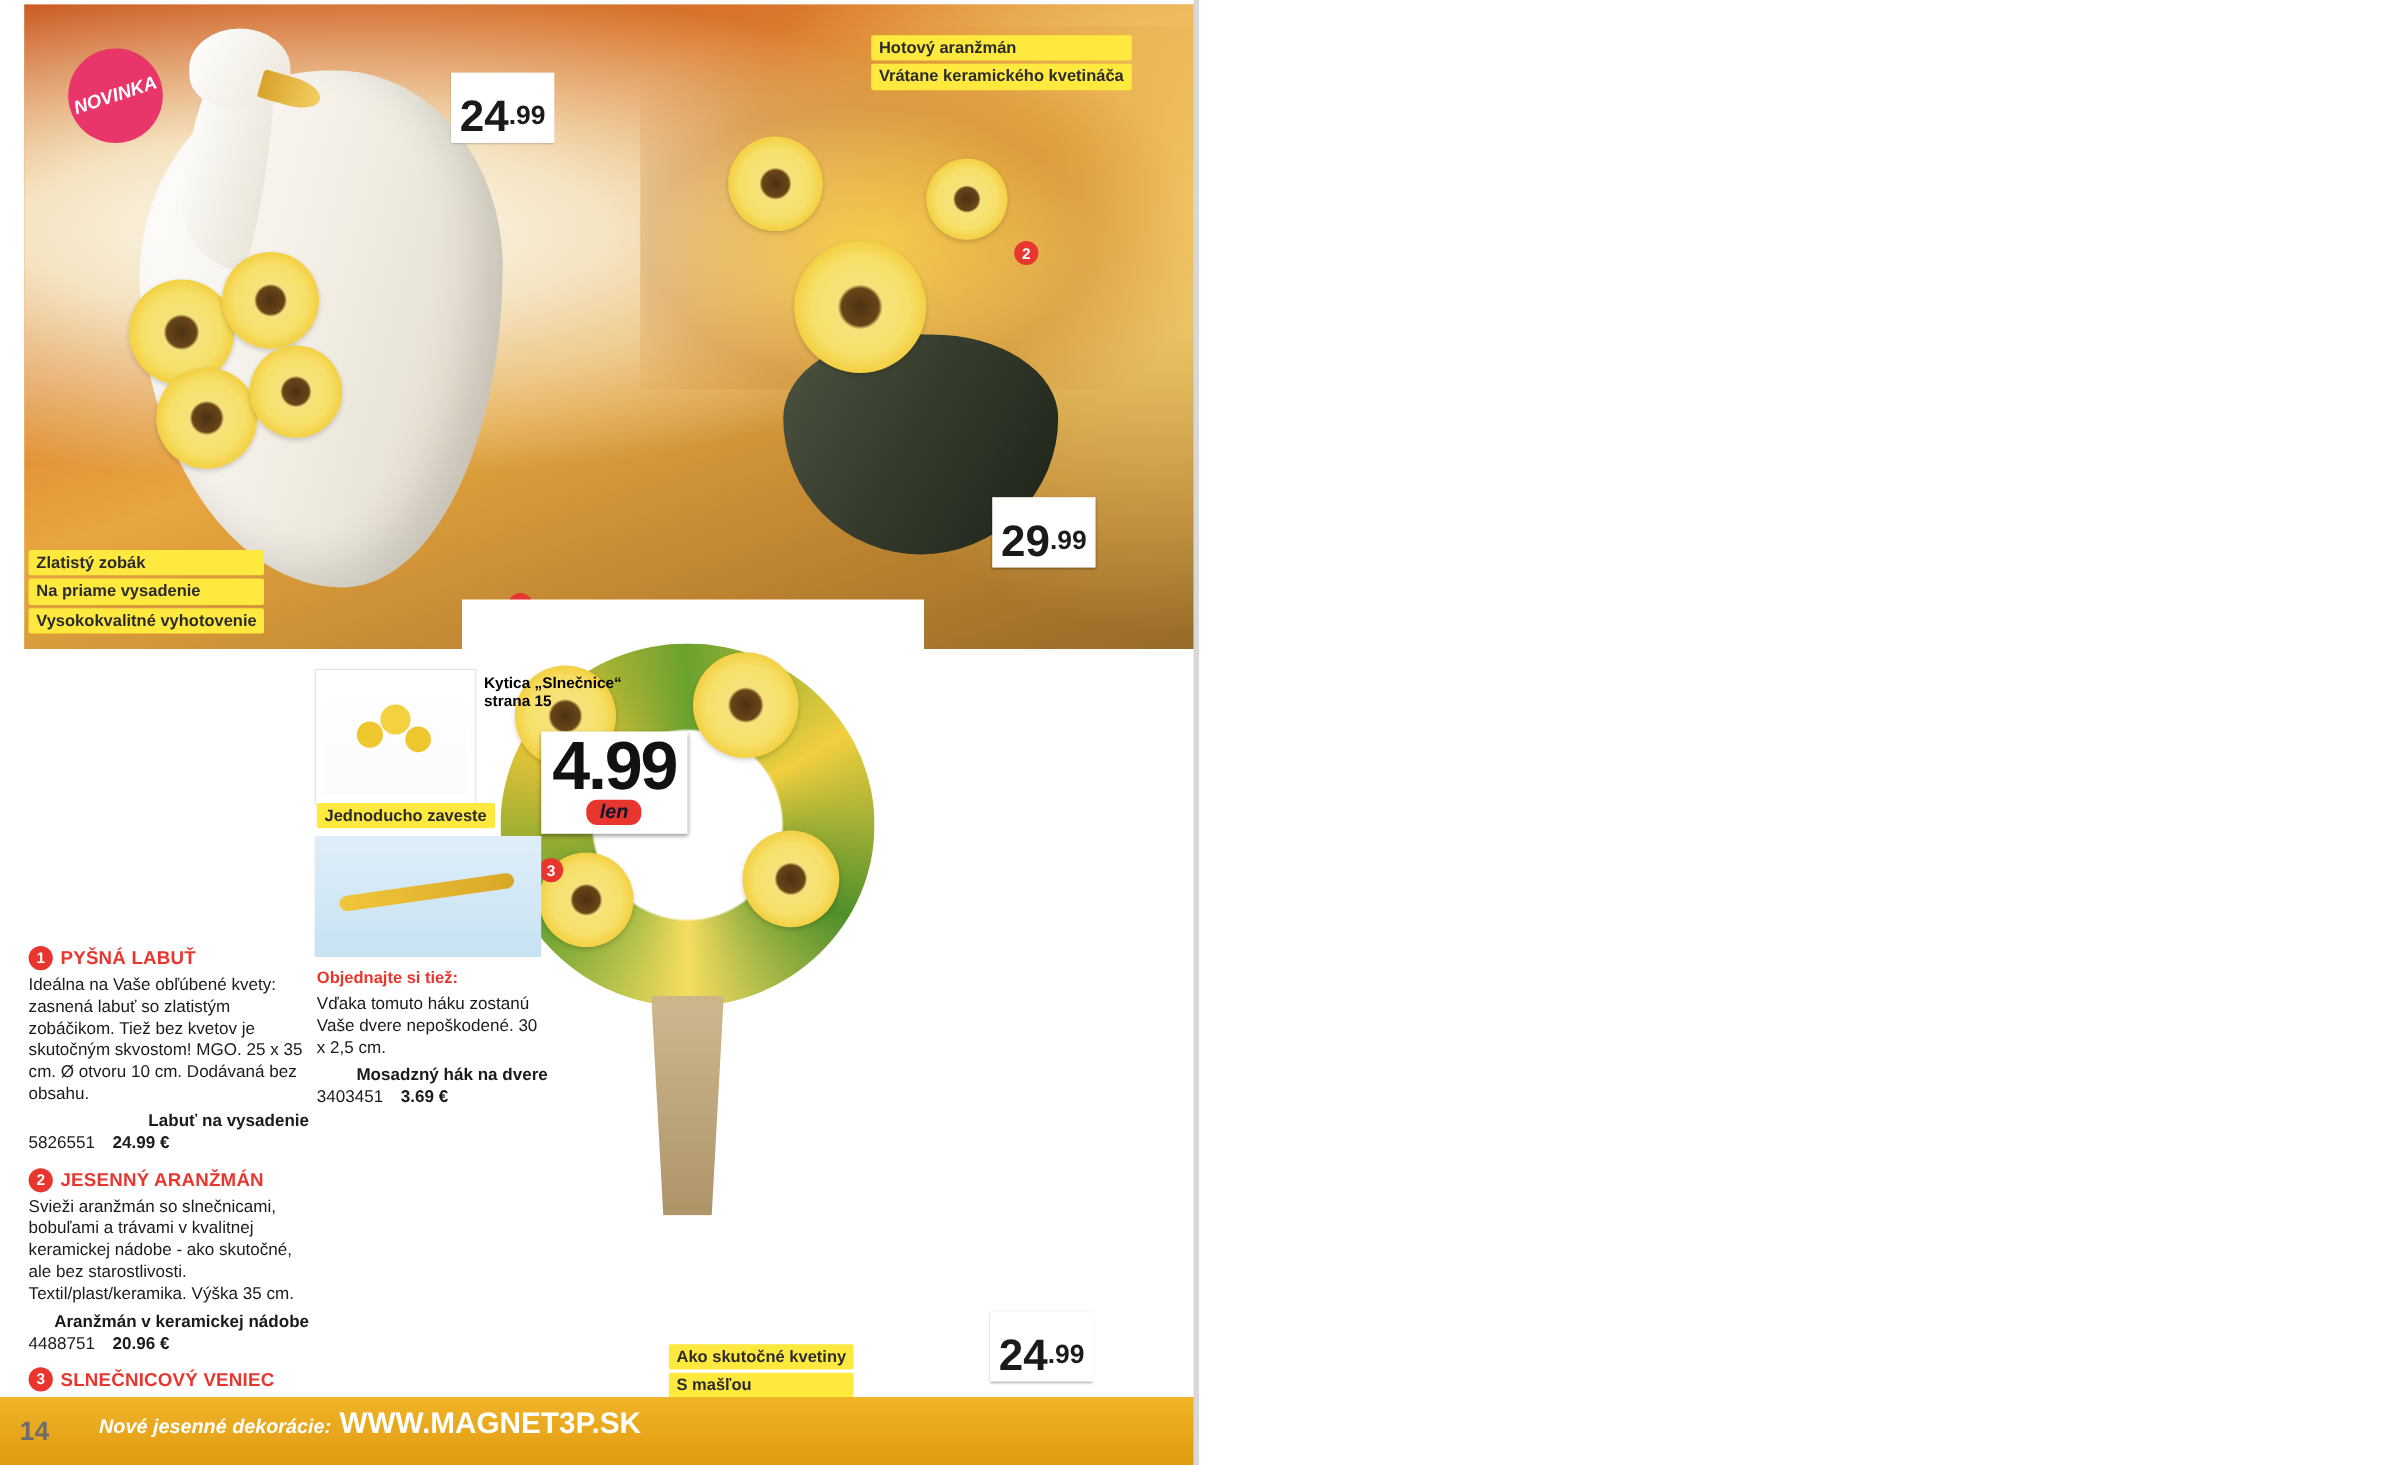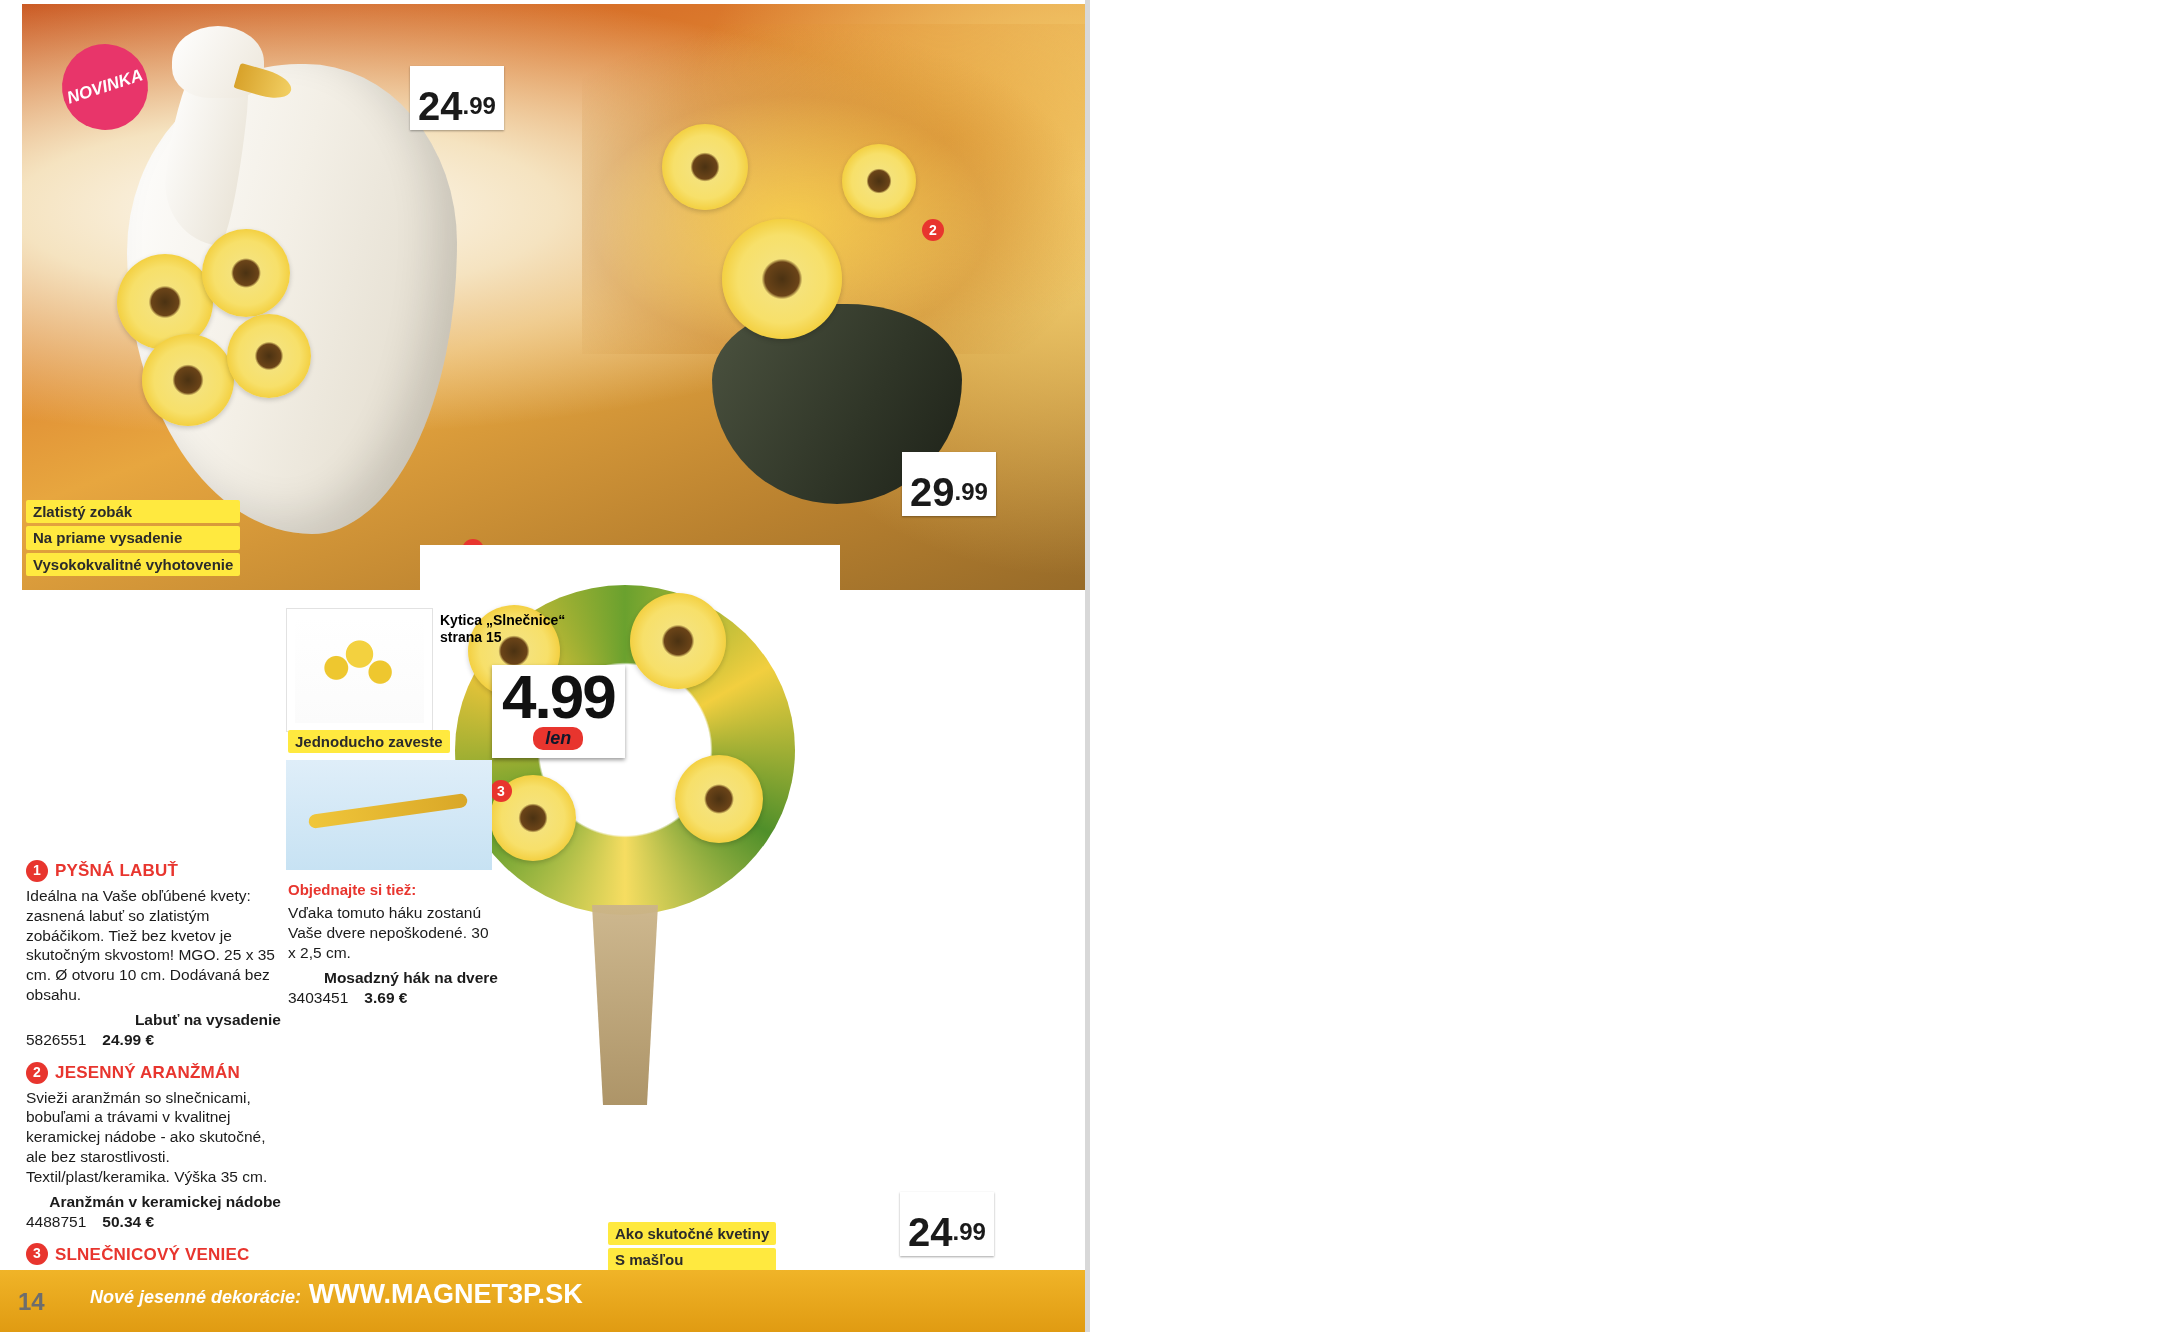--- a/index.html
+++ b/index.html
@@ -183,20 +183,24 @@
       </div>
 
       <div class="price-tag abs" style="left:388px;top:62px;">
         <span class="int">24</span><span class="dec">.99</span>
       </div>
 
       <div class="price-tag abs" style="left:880px;top:448px;">
         <span class="int">29</span><span class="dec">.99</span>
       </div>
 
+      <div class="abs" style="left:770px;top:28px;">
+        <span class="cap row">Hotový aranžmán</span>
+        <span class="cap row">Vrátane keramického kvetináča</span>
+      </div>
 
       <div class="abs" style="left:4px;top:496px;">
         <span class="cap row">Zlatistý zobák</span>
         <span class="cap row">Na priame vysadenie</span>
         <span class="cap row">Vysokokvalitné vyhotovenie</span>
       </div>
 
       <div class="bullet abs" style="left:440px;top:535px;">1</div>
       <div class="bullet abs" style="left:900px;top:215px;">2</div>
     </div>
@@ -239,21 +243,21 @@
       </div>
 
       <div style="display:flex;gap:7px;align-items:center;margin-top:12px;">
         <div class="bullet">2</div>
         <h4>JESENNÝ ARANŽMÁN</h4>
       </div>
       <div class="desc">Svieži aranžmán so slnečnicami, bobuľami a trávami v kvalitnej keramickej nádobe - ako skutočné, ale bez starostlivosti. Textil/plast/keramika. Výška 35 cm.</div>
       <div class="art">Aranžmán v keramickej nádobe</div>
       <div style="display:flex;gap:16px;">
         <span>4488751</span>
-        <span class="price">50.34 €</span>
+        <span class="price">20.96 €</span>
       </div>
 
       <div style="display:flex;gap:7px;align-items:center;margin-top:12px;">
         <div class="bullet">3</div>
         <h4>SLNEČNICOVÝ VENIEC</h4>
       </div>
       <div class="desc">S týmto krásnym slnečnicovým vencom budete mať vždy leto na dohľad.  Skvelý pútač na vchodové dvere, stenu alebo okno. Ratan/textil/plast. Ø 30 cm.</div>
 
     </div>
 

